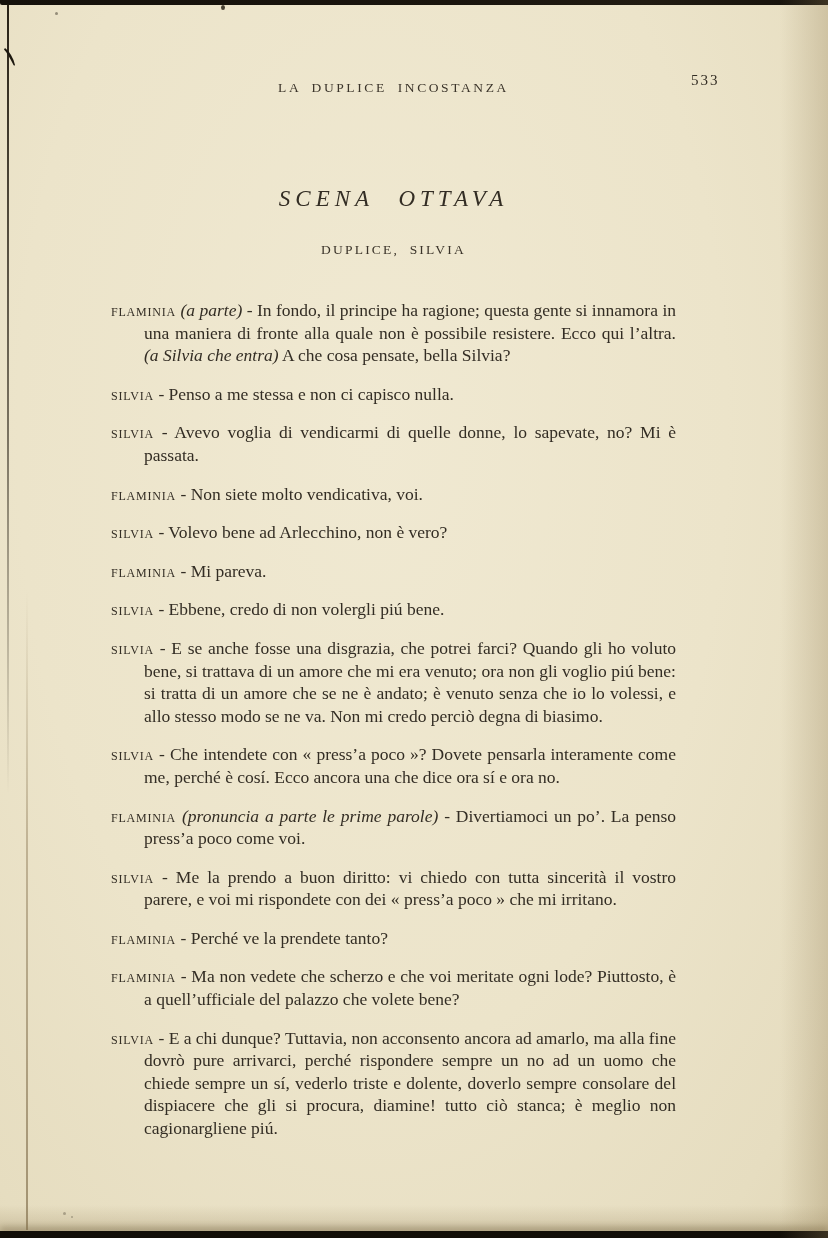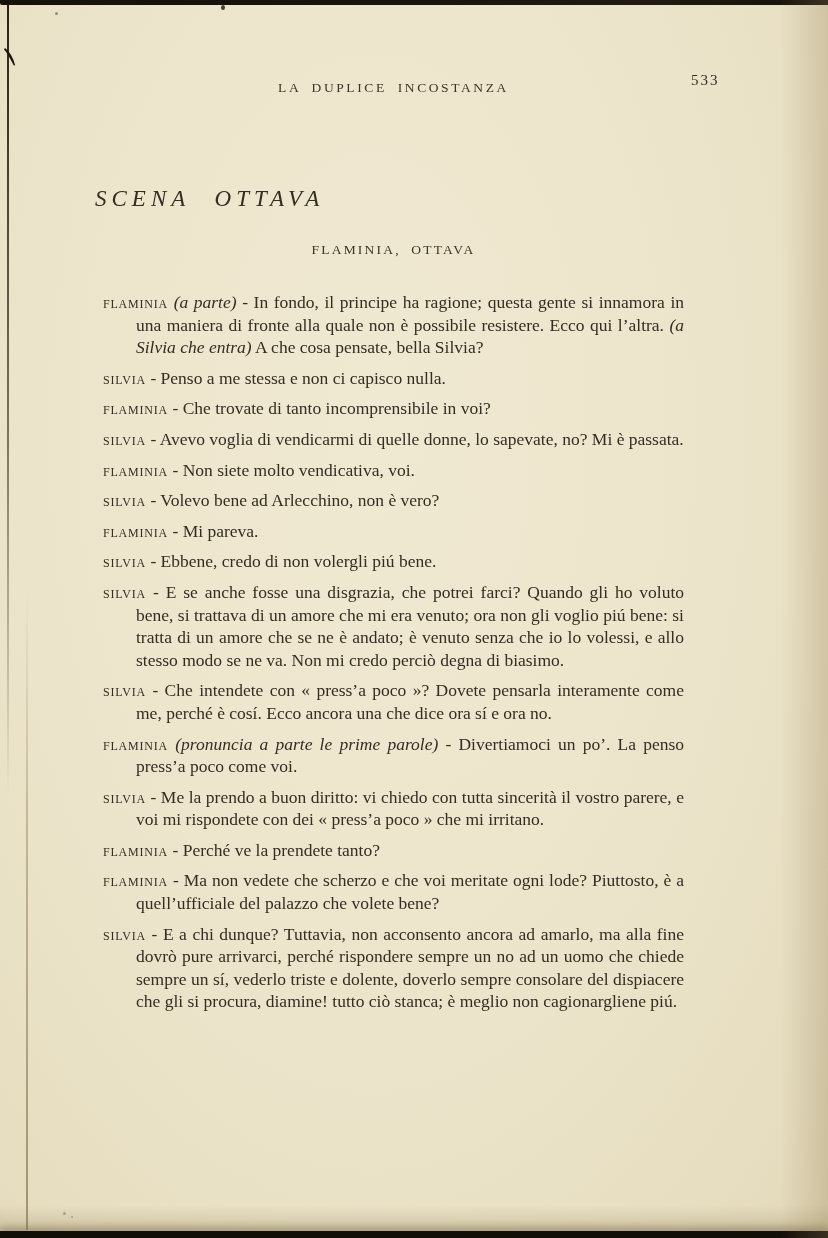--- a/index.html
+++ b/index.html
@@ -30,50 +30,49 @@
   .speck.s3{left:63px;top:1212px;width:3px;height:3px;opacity:.3;}
   .speck.s4{left:71px;top:1216px;width:2px;height:2px;opacity:.3;}
 
   
   .running-header{
     position:absolute;top:80px;left:95px;width:597px;text-align:center;
     font-size:13.5px;letter-spacing:2.6px;word-spacing:5px;color:#3b342a;
   }
   .page-number{position:absolute;top:72px;left:691px;font-size:15px;letter-spacing:2px;color:#332d24;}
   .scene-title{
-    position:absolute;top:186px;left:95px;width:597px;text-align:left;
+    position:absolute;top:186px;left:95px;width:597px;text-align:center;
     font-style:italic;font-size:23px;letter-spacing:5px;word-spacing:14px;color:#332d24;
   }
   .cast-list{
     position:absolute;top:242px;left:95px;width:597px;text-align:center;
     font-size:13.5px;letter-spacing:2.2px;word-spacing:5px;color:#3b342a;
   }
   .dialogue{
     position:absolute;top:283px;left:95px;width:597px;
     font-size:17.5px;line-height:22.6px;text-align:justify;color:#332d24;
     hyphens:auto;-webkit-hyphens:auto;
   }
-  .speech{margin:8px;padding-left:33px;text-indent:-33px;}
+  .speech{margin:16px;padding-left:33px;text-indent:-33px;}
   .speaker{font-variant:small-caps;text-transform:lowercase;letter-spacing:.8px;}
   .stage{font-style:italic;}
 </style>
 </head>
 <body>
 
 <div class="page">
 
   <div class="running-header">LA DUPLICE INCOSTANZA</div>
   <div class="page-number">533</div>
   <div class="scene-title">SCENA OTTAVA</div>
-  <div class="cast-list">FLAMINIA, OTTAVA</div>
+  <div class="cast-list">DUPLICE, SILVIA</div>
 
   <div class="dialogue">
       <p class="speech"><span class="speaker">FLAMINIA</span> <span class="stage">(a parte) </span><span class="plain">- In fondo, il principe ha ragione; questa gente si innamora in una maniera di fronte alla quale non è possibile resistere. Ecco qui l’altra. </span><span class="stage">(a Silvia che entra)</span><span class="plain"> A che cosa pensate, bella Silvia?</span></p>
       <p class="speech"><span class="speaker">SILVIA</span> <span class="plain">- Penso a me stessa e non ci capisco nulla.</span></p>
-      <p class="speech"><span class="speaker">FLAMINIA</span> <span class="plain">- Che trovate di tanto incomprensibile in voi?</span></p>
       <p class="speech"><span class="speaker">SILVIA</span> <span class="plain">- Avevo voglia di vendicarmi di quelle donne, lo sapevate, no? Mi è passata.</span></p>
       <p class="speech"><span class="speaker">FLAMINIA</span> <span class="plain">- Non siete molto vendicativa, voi.</span></p>
       <p class="speech"><span class="speaker">SILVIA</span> <span class="plain">- Volevo bene ad Arlecchino, non è vero?</span></p>
       <p class="speech"><span class="speaker">FLAMINIA</span> <span class="plain">- Mi pareva.</span></p>
       <p class="speech"><span class="speaker">SILVIA</span> <span class="plain">- Ebbene, credo di non volergli piú bene.</span></p>
       <p class="speech"><span class="speaker">SILVIA</span> <span class="plain">- E se anche fosse una disgrazia, che potrei farci? Quando gli ho voluto bene, si trattava di un amore che mi era venuto; ora non gli voglio piú bene: si tratta di un amore che se ne è andato; è venuto senza che io lo volessi, e allo stesso modo se ne va. Non mi credo perciò degna di biasimo.</span></p>
       <p class="speech"><span class="speaker">SILVIA</span> <span class="plain">- Che intendete con « press’a poco »? Dovete pensarla interamente come me, perché è cosí. Ecco ancora una che dice ora sí e ora no.</span></p>
       <p class="speech"><span class="speaker">FLAMINIA</span> <span class="stage">(pronuncia a parte le prime parole) </span><span class="plain">- Divertiamoci un po’. La penso press’a poco come voi.</span></p>
       <p class="speech"><span class="speaker">SILVIA</span> <span class="plain">- Me la prendo a buon diritto: vi chiedo con tutta sincerità il vostro parere, e voi mi rispondete con dei « press’a poco » che mi irritano.</span></p>
       <p class="speech"><span class="speaker">FLAMINIA</span> <span class="plain">- Perché ve la prendete tanto?</span></p>

